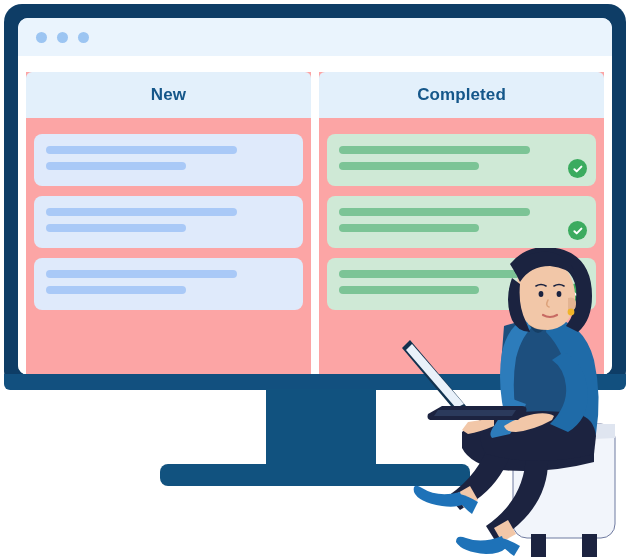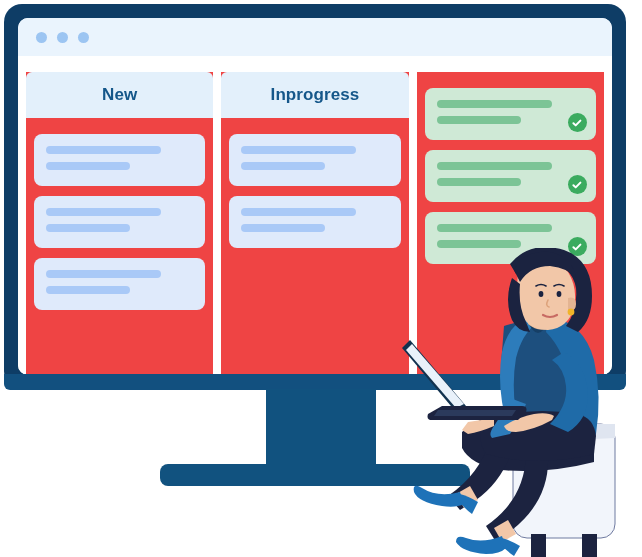--- a/index.html
+++ b/index.html
@@ -101,21 +101,21 @@
     width: 594px;
     height: 319px;
     background: #ffffff;
     display: flex;
     padding: 16px 8px 0 8px;
     box-sizing: border-box;
     gap: 8px;
   }
   .column {
     flex: 1 1 0;
-    background: #ef4444;
+    background: #fca5a5;
     display: flex;
     flex-direction: column;
     min-width: 0;
   }
   .col-header {
     background: #e3f0fb;
     border-radius: 6px 6px 0 0;
     height: 46px;
     display: flex;
     align-items: center;
@@ -211,37 +211,25 @@
               <div class="bar long"></div>
               <div class="bar short"></div>
             </div>
             <div class="card">
               <div class="bar long"></div>
               <div class="bar short"></div>
             </div>
           </div>
         </div>
 
+
         <div class="column">
           <div class="col-header">
-            <span class="col-header-text">Inprogress</span>
+            <span class="col-header-text">Completed</span>
           </div>
-          <div class="col-body">
-            <div class="card">
-              <div class="bar long"></div>
-              <div class="bar short"></div>
-            </div>
-            <div class="card">
-              <div class="bar long"></div>
-              <div class="bar short"></div>
-            </div>
-          </div>
-        </div>
-
-        <div class="column">
           <div class="col-body">
             <div class="card green">
               <div class="bar long"></div>
               <div class="bar short"></div>
               <span class="check-badge">
                 <svg width="12" height="12" viewBox="0 0 12 12">
                   <path d="M2.4 6.2 L4.7 8.4 L9.4 3.6" fill="none" stroke="#ffffff" stroke-width="2" stroke-linecap="round" stroke-linejoin="round"></path>
                 </svg>
               </span>
             </div>

